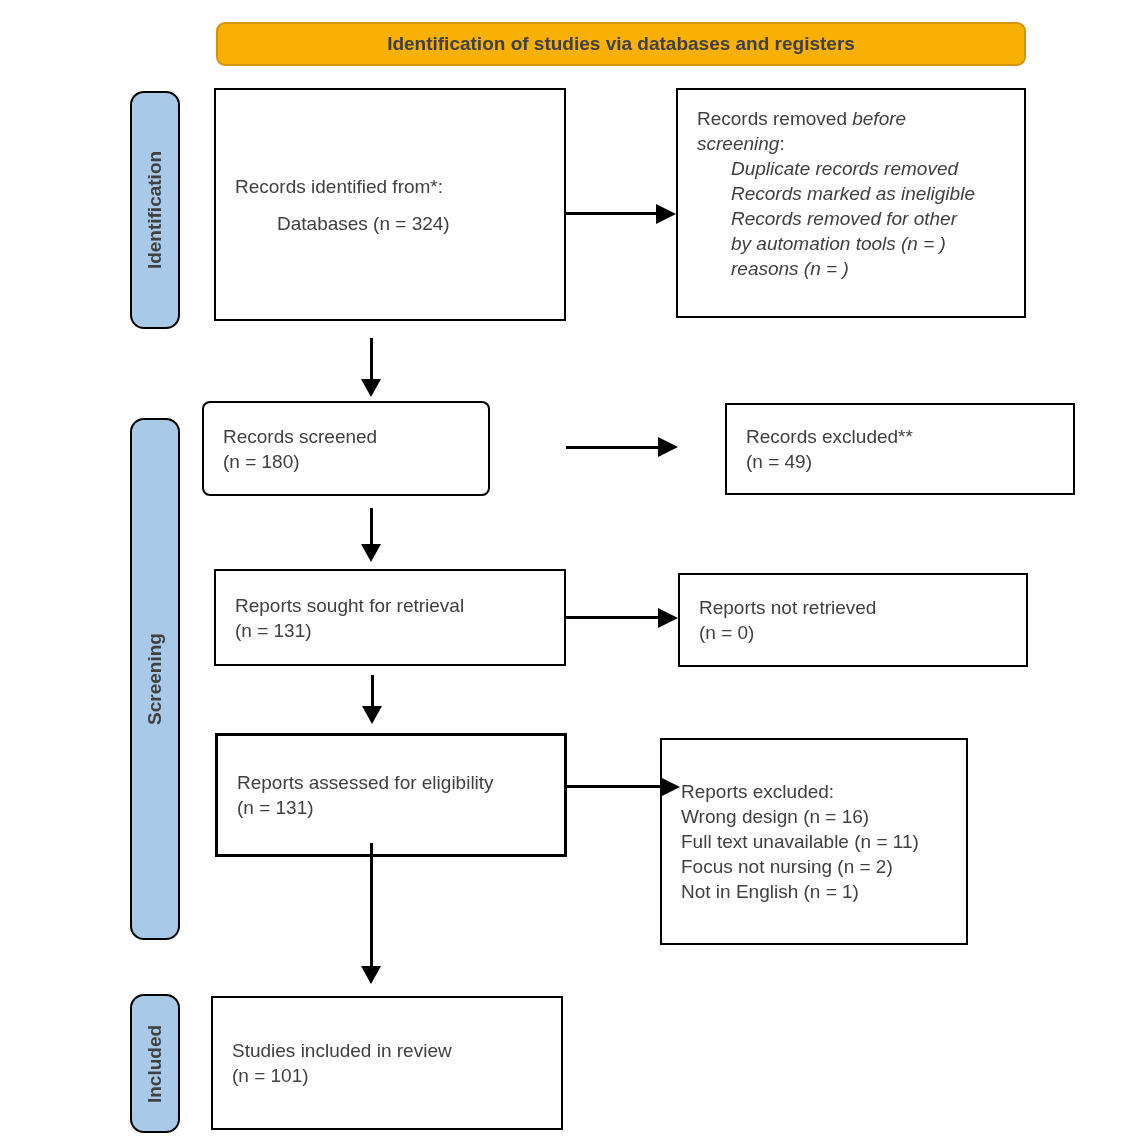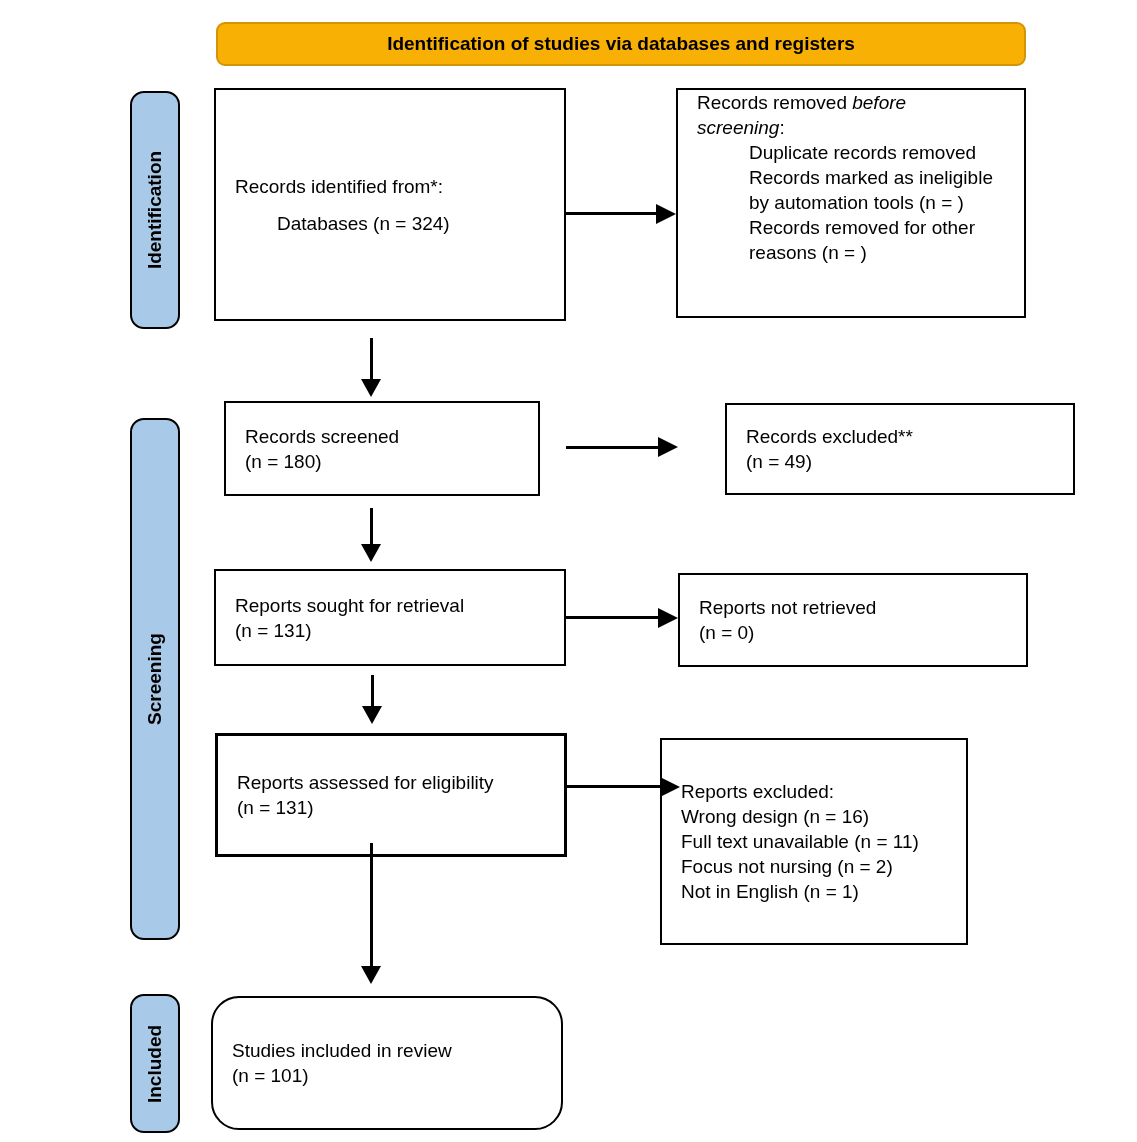--- a/index.html
+++ b/index.html
@@ -1,18 +1,18 @@
 <!DOCTYPE html>
 <html style="--banner-fill: #F8B004; --banner-border: #D29507; --stage-fill: #A9C9E9;"><head>
 <meta charset="utf-8">
 <style>
   html,body{margin:0;padding:0;background:#fff;}
   .canvas{
     position:relative;width:1137px;height:1142px;background:#fff;overflow:hidden;
-    font-family:"Liberation Sans","DejaVu Sans",sans-serif;color:#000000;
+    font-family:"Liberation Sans","DejaVu Sans",sans-serif;color:#404040;
   }
   
   .banner{
     position:absolute;left:216px;top:22px;width:810px;height:44px;box-sizing:border-box;
     background:var(--banner-fill,#F8B004);border:2.5px solid var(--banner-border,#D29507);
     border-radius:9px;display:flex;align-items:center;justify-content:center;
     font-weight:bold;font-size:19px;
   }
   
   .stage{
@@ -24,30 +24,30 @@
   .stage-identification{top:91px;height:238px;}
   .stage-screening{top:418px;height:522px;}
   .stage-included{top:994px;height:139px;}
   
   .box{
     position:absolute;box-sizing:border-box;background:#fff;border:2.5px solid #000;
     font-size:19px;line-height:25px;display:flex;flex-direction:column;justify-content:center;
     padding-left:19px;padding-right:12px;
   }
   .b-identified{left:214px;top:88px;width:352px;height:233px;gap:12px;}
-  .b-removed{left:676px;top:88px;width:350px;height:230px;justify-content:flex-start;}
-  .b-screened{left:224px;top:401px;width:316px;height:95px;}
+  .b-removed{left:676px;top:88px;width:350px;height:230px;justify-content:flex-start;padding-top:16px;}
+  .b-screened{left:202px;top:401px;width:288px;height:95px;border-radius:8px;}
   .b-excluded{left:678px;top:403px;width:350px;height:92px;margin-left:47px;}
   .b-sought{left:214px;top:569px;width:352px;height:97px;}
   .b-notretrieved{left:678px;top:573px;width:350px;height:94px;}
   .b-assessed{left:215px;top:733px;width:352px;height:124px;border-width:3px;}
   .b-repexcluded{left:660px;top:738px;width:308px;height:207px;}
-  .b-included{left:211px;top:996px;width:352px;height:134px;border-radius:28px;}
+  .b-included{left:211px;top:996px;width:352px;height:134px;}
   .indent1{margin-left:42px;}
-  .indent2{margin-left:52px;}
+  .indent2{margin-left:34px;font-style:italic;}
   .indent3{}
   .intro{max-width:245px;}
   .intro em{font-style:italic;}
   
   .shaft-h{position:absolute;height:3px;background:#000;}
   .shaft-v{position:absolute;width:3px;background:#000;}
   .head-r{position:absolute;width:0;height:0;border-top:10px solid transparent;border-bottom:10px solid transparent;border-left:20px solid #000;}
   .head-d{position:absolute;width:0;height:0;border-left:10px solid transparent;border-right:10px solid transparent;border-top:18px solid #000;}
   .ah1-s{left:566px;top:212px;width:92px;} .ah1-h{left:656px;top:204px;}
   .ah2-s{left:566px;top:446px;width:94px;} .ah2-h{left:658px;top:437px;}
@@ -79,22 +79,22 @@
 
   <div class="box b-identified">
     <div>Records identified from*:</div>
     <div class="indent1">Databases (n = 324)</div>
   </div>
 
   <div class="box b-removed">
     <div class="intro"><span>Records removed </span><em>before screening</em><span>:</span></div>
     <div class="indent2">Duplicate records removed</div>
     <div class="indent2">Records marked as ineligible</div>
+    <div class="indent2">Records removed for other</div>
     <div class="indent2">by automation tools (n = )</div>
-    <div class="indent2">Records removed for other</div>
     <div class="indent2">reasons (n = )</div>
   </div>
 
   <div class="box b-screened">
     <div>Records screened</div>
     <div>(n = 180)</div>
   </div>
   <div class="box b-excluded">
     <div>Records excluded**</div>
     <div>(n = 49)</div>

